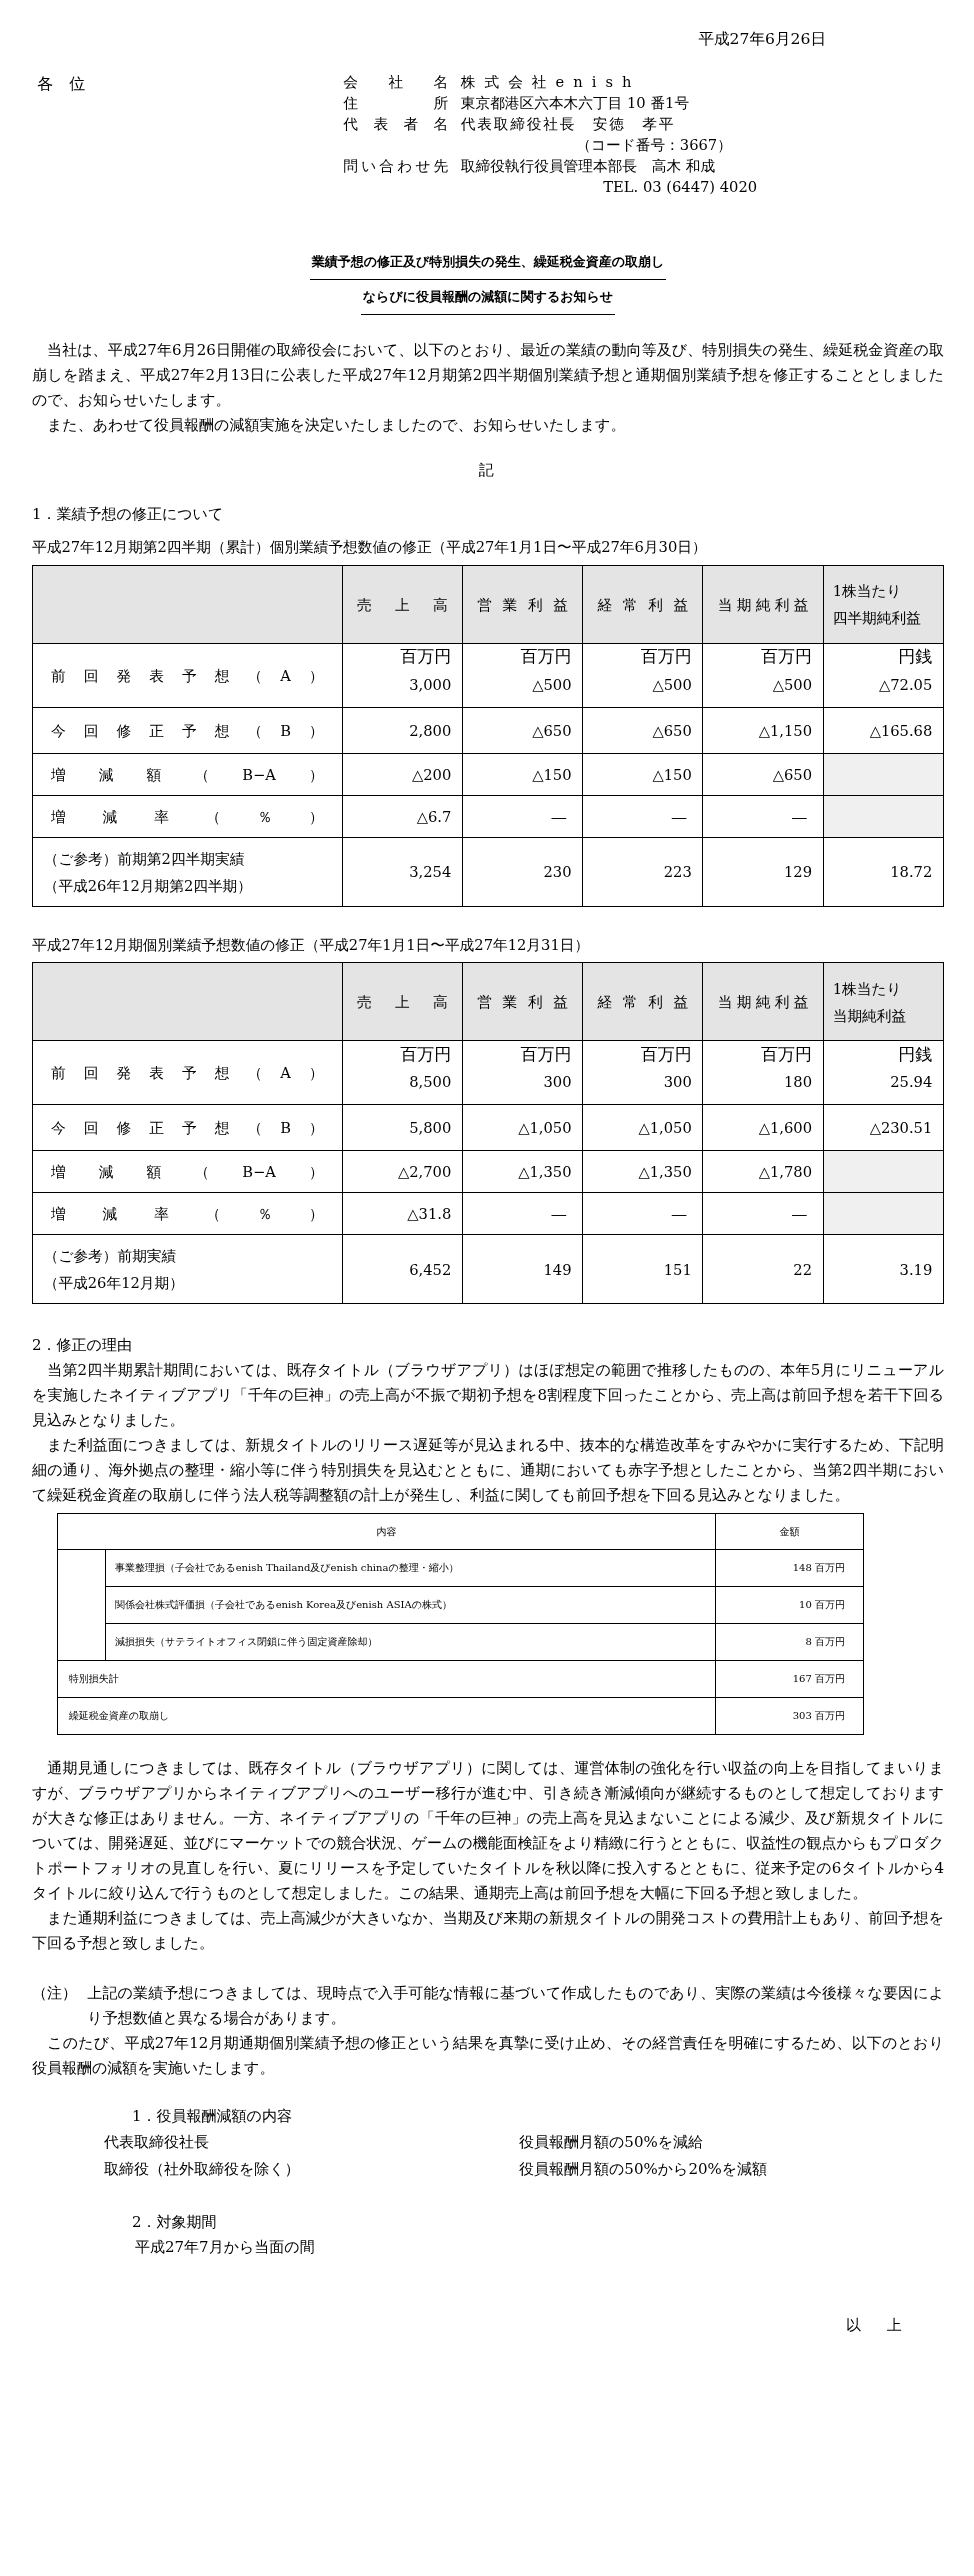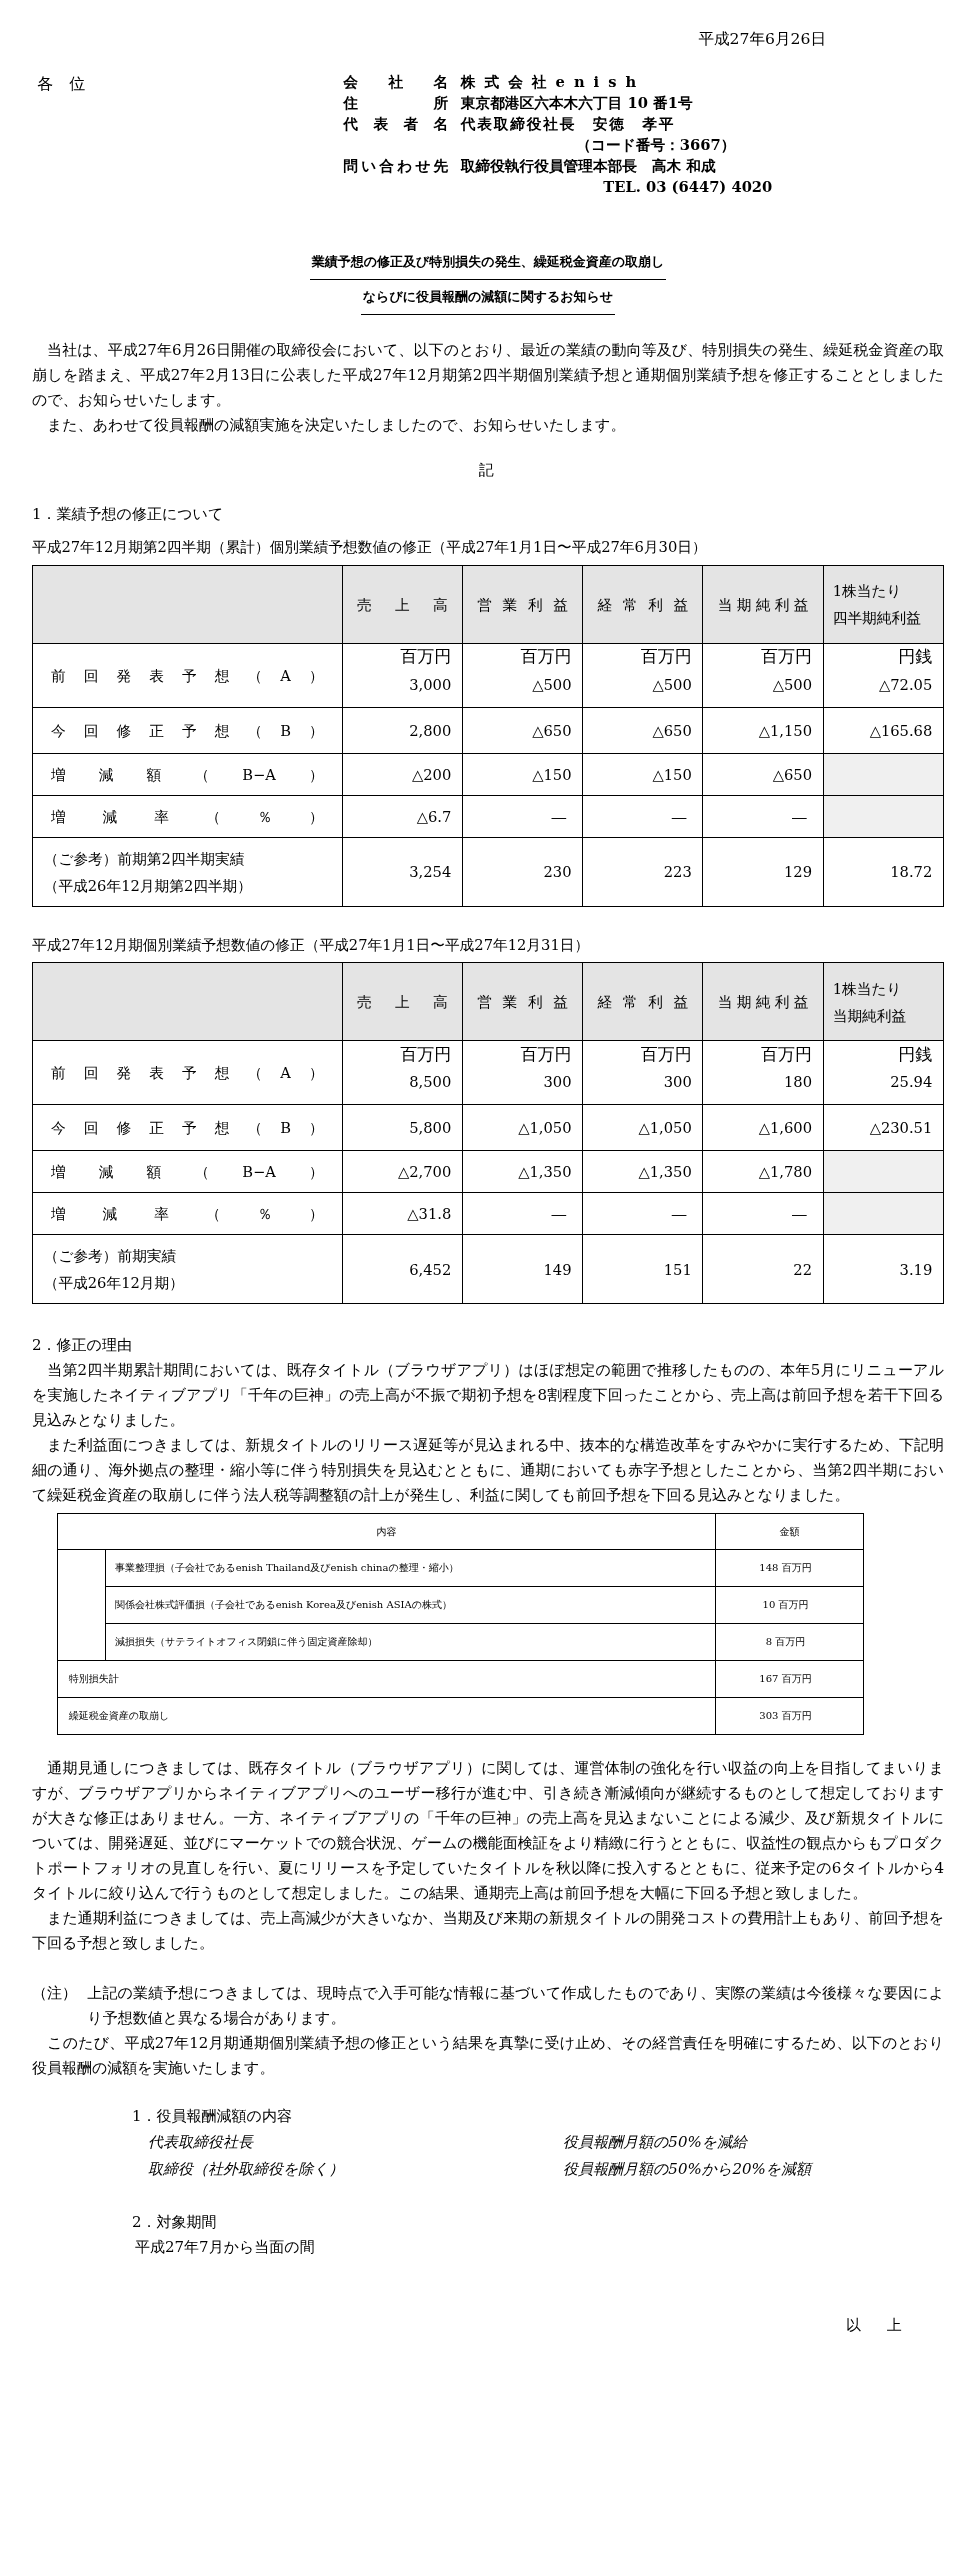--- a/index.html
+++ b/index.html
@@ -14,21 +14,21 @@
     color:#000;
     font-family:"DejaVu Serif","Liberation Serif",serif;
     font-size:15px;
     line-height:25px;
   }
   
   .logo-row{display:flex;justify-content:flex-end;padding-right:41px;}
   .date-row{text-align:right;padding-right:118px;margin-top:12.5px;font-size:15.6px;}
   .addr-row{display:flex;margin-top:19.6px;}
   .addressee{width:306px;padding-left:5.3px;font-size:16px;}
-  .company{flex:1;font-size:14.7px;line-height:21px;font-weight:bold;}
+  .company{flex:1;font-size:14.7px;line-height:21px;}
   .company-line{display:flex;}
   .company-label{width:105px;text-align:justify;text-align-last:justify;flex:0 0 auto;}
   .company-value{padding-left:12.5px;}
   .v-name{letter-spacing:9px;}
   .v-rep{letter-spacing:1.8px;}
   .indent-code{margin-left:233px;}
   .indent-tel{margin-left:260px;}
   
   .doc-title{text-align:center;margin-top:48px;font-size:13px;font-weight:bold;line-height:33px;}
   .doc-title .u{display:inline-block;border-bottom:1.8px solid #000;padding:0 1.8px 0.9px;}
@@ -62,30 +62,30 @@
   tr.row-e{height:69px;}
   
   table.loss{width:807px;margin:5.3px 0 0 25px;border-collapse:collapse;border:1.8px solid #000;font-size:10px;table-layout:fixed;}
   table.loss th,table.loss td{border:0.9px solid #000;box-sizing:border-box;}
   table.loss col.li{width:48px;}
   table.loss col.ln{width:auto;}
   table.loss col.la{width:148px;}
   table.loss th{font-weight:normal;height:36px;text-align:center;}
   table.loss td{height:37px;}
   td.loss-name{padding-left:9px;}
-  td.loss-amt{text-align:center;padding-right:9px;}
+  td.loss-amt{text-align:right;padding-right:18px;}
   td.loss-lbl{padding-left:10.7px;}
   
   .note{display:flex;margin-top:25px;}
   .note-label{flex:0 0 50px;}
   .note-text{flex:1;padding-left:5.3px;text-align:justify;}
   
   .sec3-heading{margin-top:45px;}
   .sub-heading{margin-left:100px;margin-top:23px;}
-  .exec-row{display:flex;margin-left:116px;line-height:27px;font-style:italic;}
+  .exec-row{display:flex;margin-left:72px;line-height:27px;}
   .exec-role{flex:0 0 415px;}
   .sub2-period{margin-left:103px;}
   .closing{text-align:right;padding-right:37px;margin-top:53px;letter-spacing:5.3px;}
 </style>
 </head>
 <body>
 
 <div class="page">
 
 

